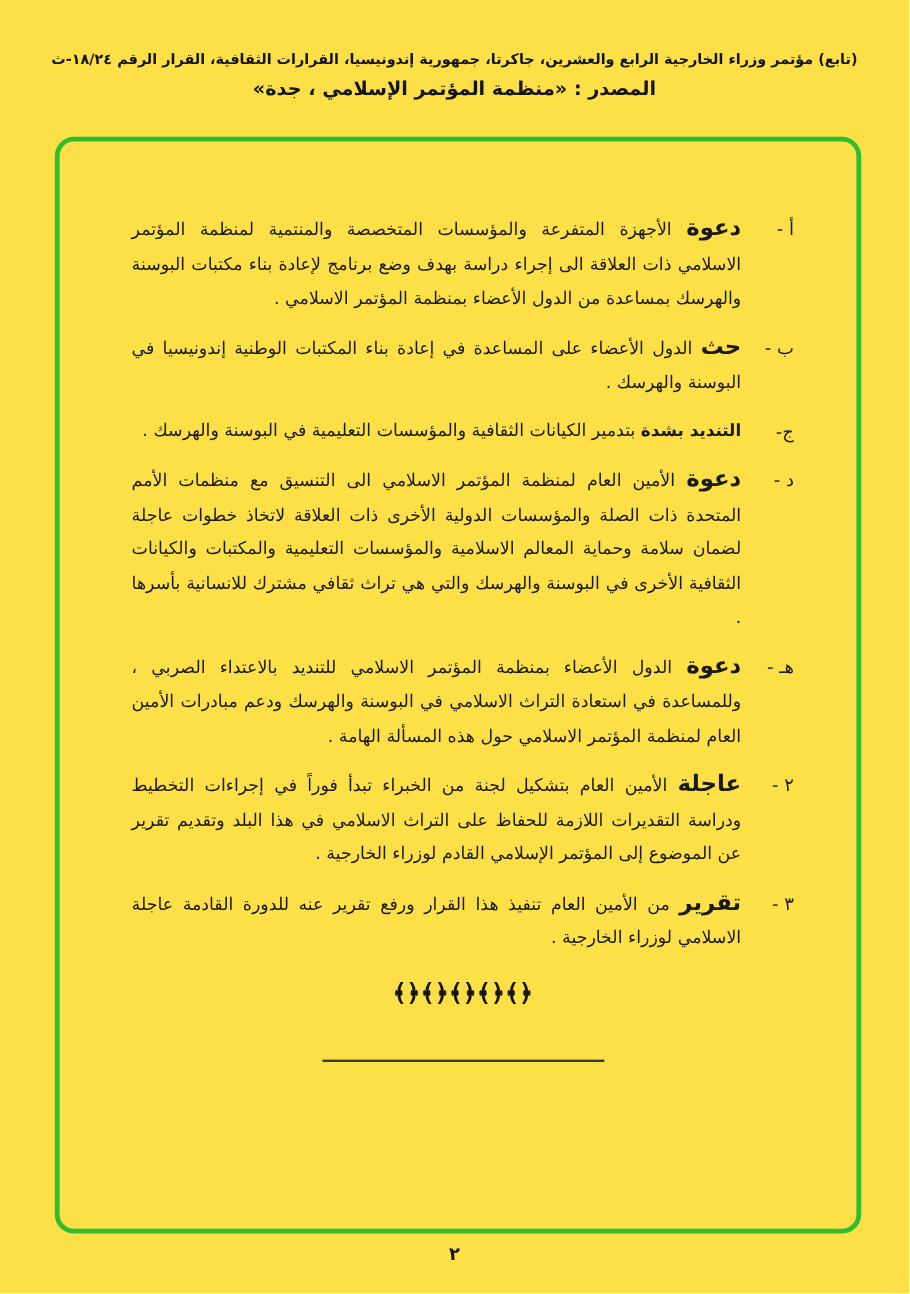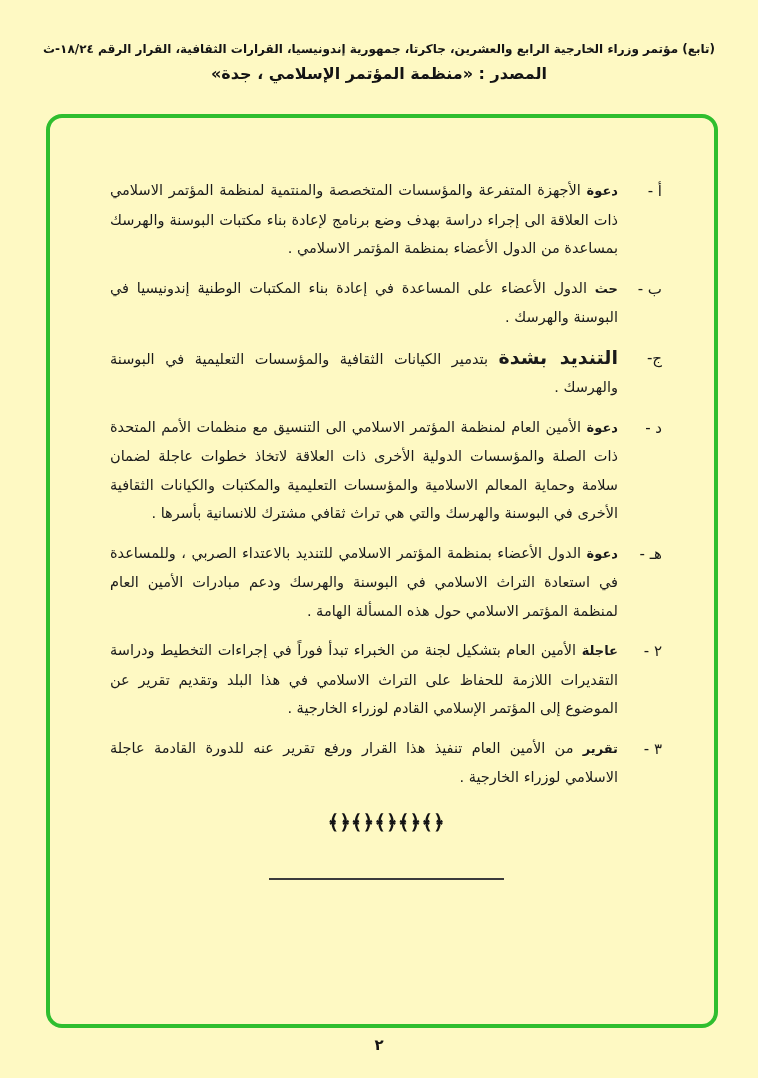--- a/index.html
+++ b/index.html
@@ -5,21 +5,21 @@
   html, body {
     margin: 0;
     padding: 0;
     background: #ffffff;
     font-family: "DejaVu Sans", sans-serif;
   }
   .page {
     position: relative;
     width: 758px;
     height: 1078px;
-    background: #fef9c3;
+    background: #fde047;
     overflow: hidden;
     direction: rtl;
     margin-left: 48px;
   }
   .header {
     position: absolute;
     top: 42px;
     left: 40px;
     right: 40px;
     text-align: center;
@@ -68,24 +68,24 @@
   .doc-item .body {
     flex: 1 1 auto;
     margin: 0;
     font-size: 14.5px;
     line-height: 28.5px;
     text-align: justify;
     text-justify: inter-word;
   }
   .doc-item .lead {
     font-weight: bold;
-    font-size: 13px;
+    font-size: 19px;
   }
   .doc-item .lead.lead-lg {
-    font-size: 19px;
+    font-size: 14px;
     letter-spacing: 0.5px;
   }
   .ornament-row {
     margin-top: 18px;
     text-align: center;
     font-size: 20px;
     font-weight: bold;
     letter-spacing: 3px;
     color: #141414;
   }

